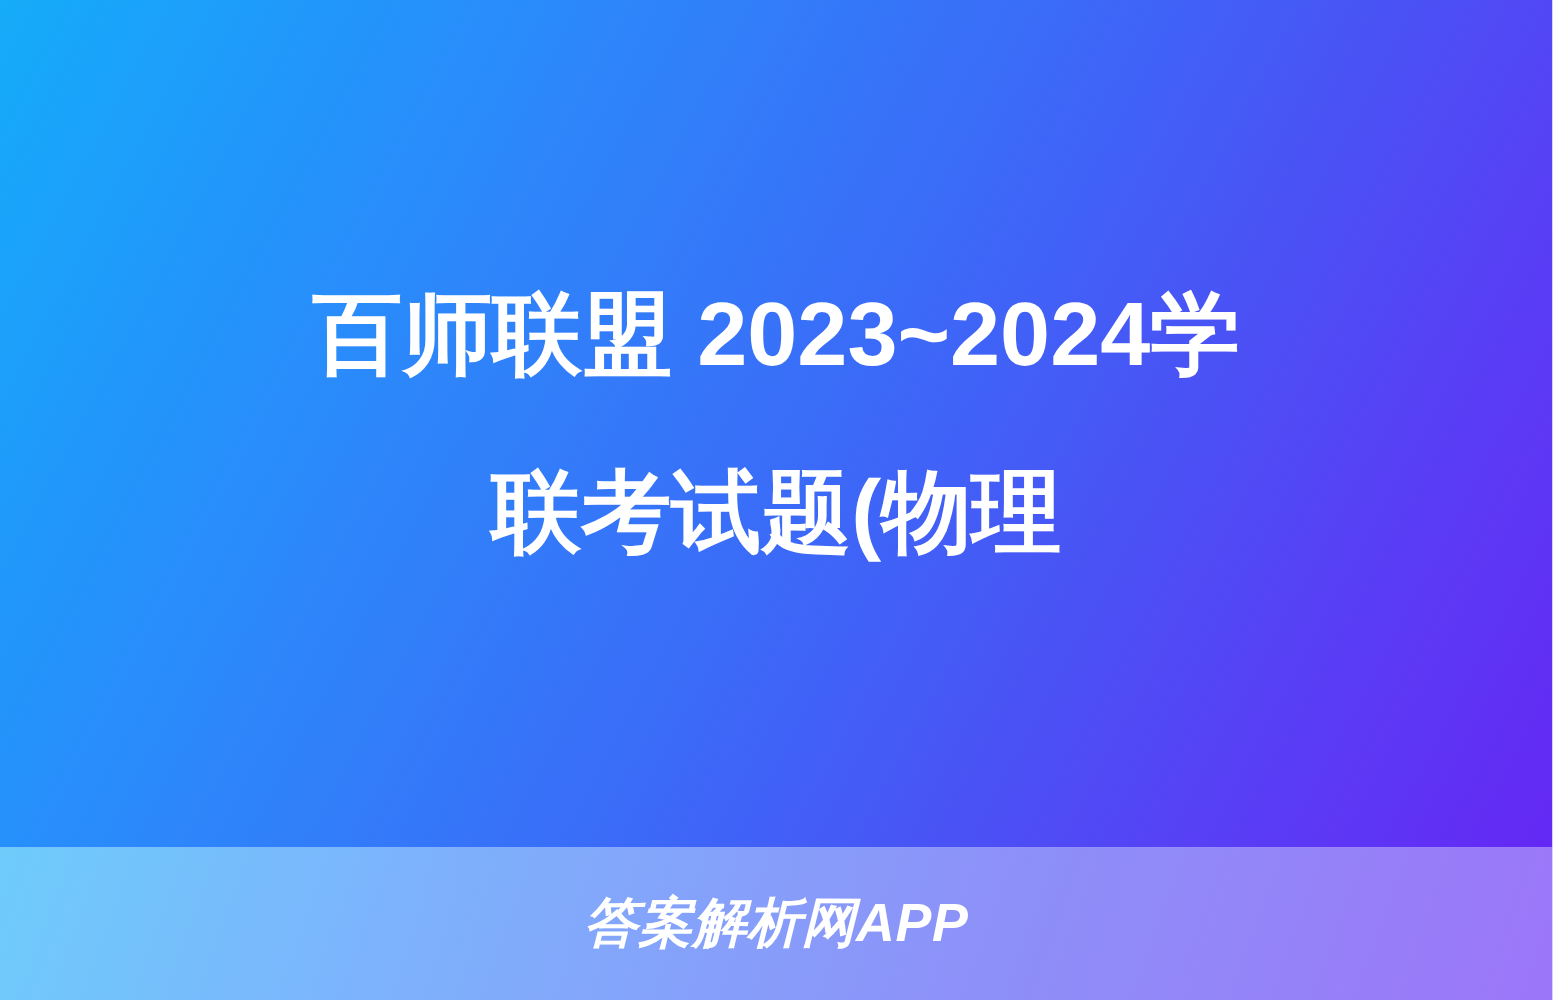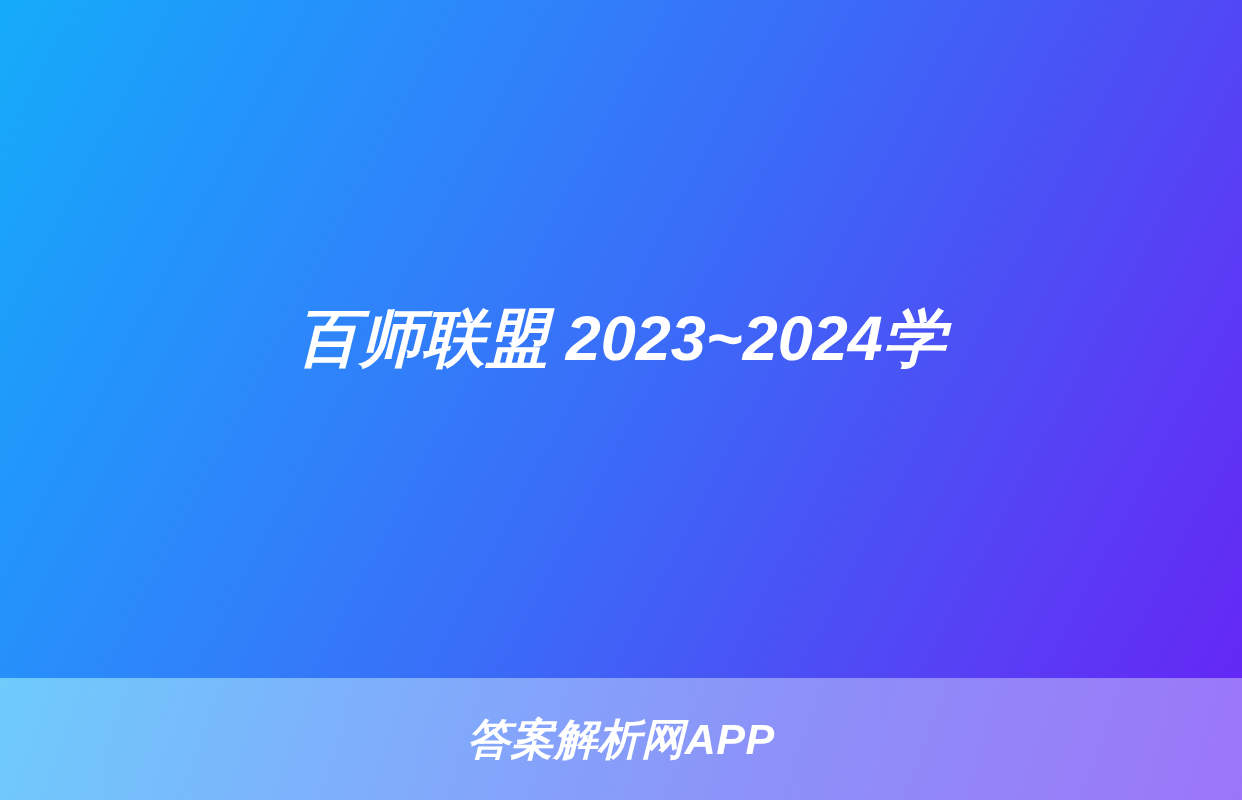--- a/index.html
+++ b/index.html
@@ -41,24 +41,23 @@
   .title-block {
     width: 1110px;
     text-align: center;
     padding: 0 8px;
     box-sizing: border-box;
   }
 
   .title-line {
     display: block;
     color: #ffffff;
-    font-size: 63px;
+    font-size: 72px;
     line-height: 142px;
     font-weight: 700;
-    font-style: italic;
     letter-spacing: 0px;
     white-space: nowrap;
     text-rendering: geometricPrecision;
   }
 
   
   .watermark-band {
     position: absolute;
     left: 0;
     top: 678px;
@@ -89,20 +88,21 @@
   }
 </style>
 </head>
 <body>
 
 <div id="poster">
 
   <div class="hero">
     <div class="title-block">
       <span class="title-line">百师联盟 2023~2024学</span>
+      <span class="title-line">联考试题(物理</span>
     </div>
   </div>
 
   <div class="watermark-band">
     <span class="watermark-text">答案解析网APP</span>
   </div>
 
 </div>
 
 </body></html>

